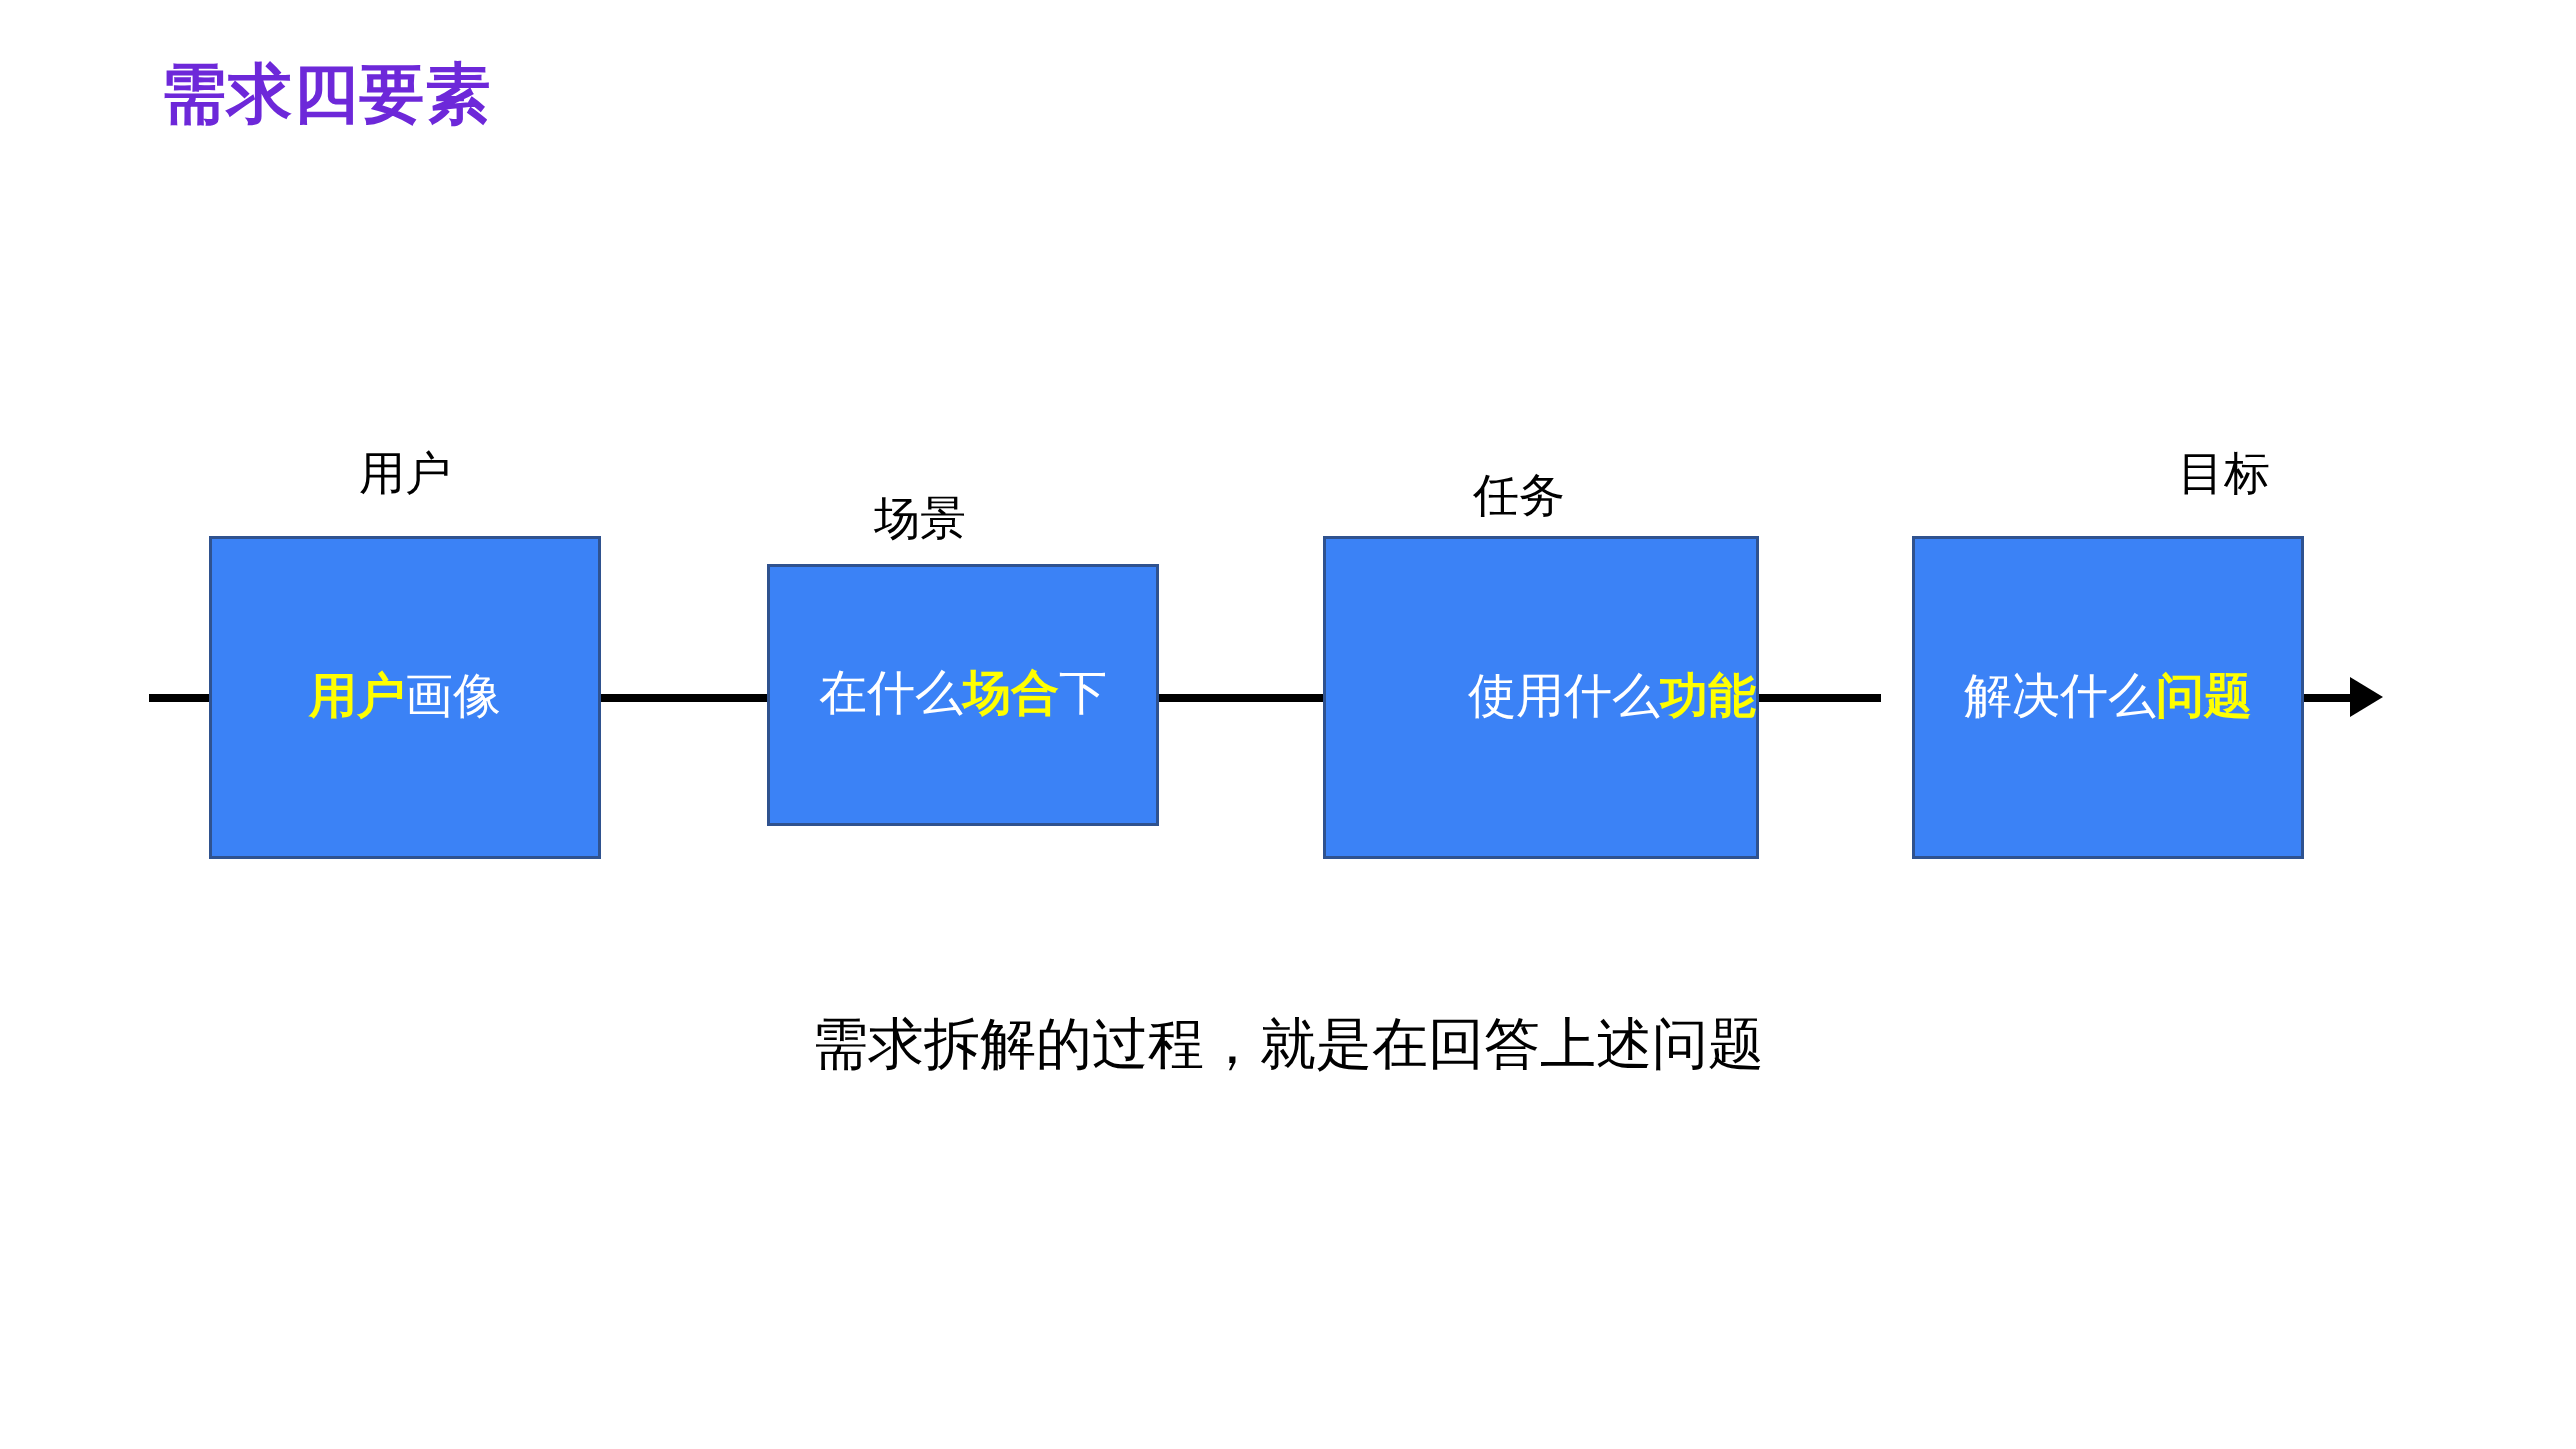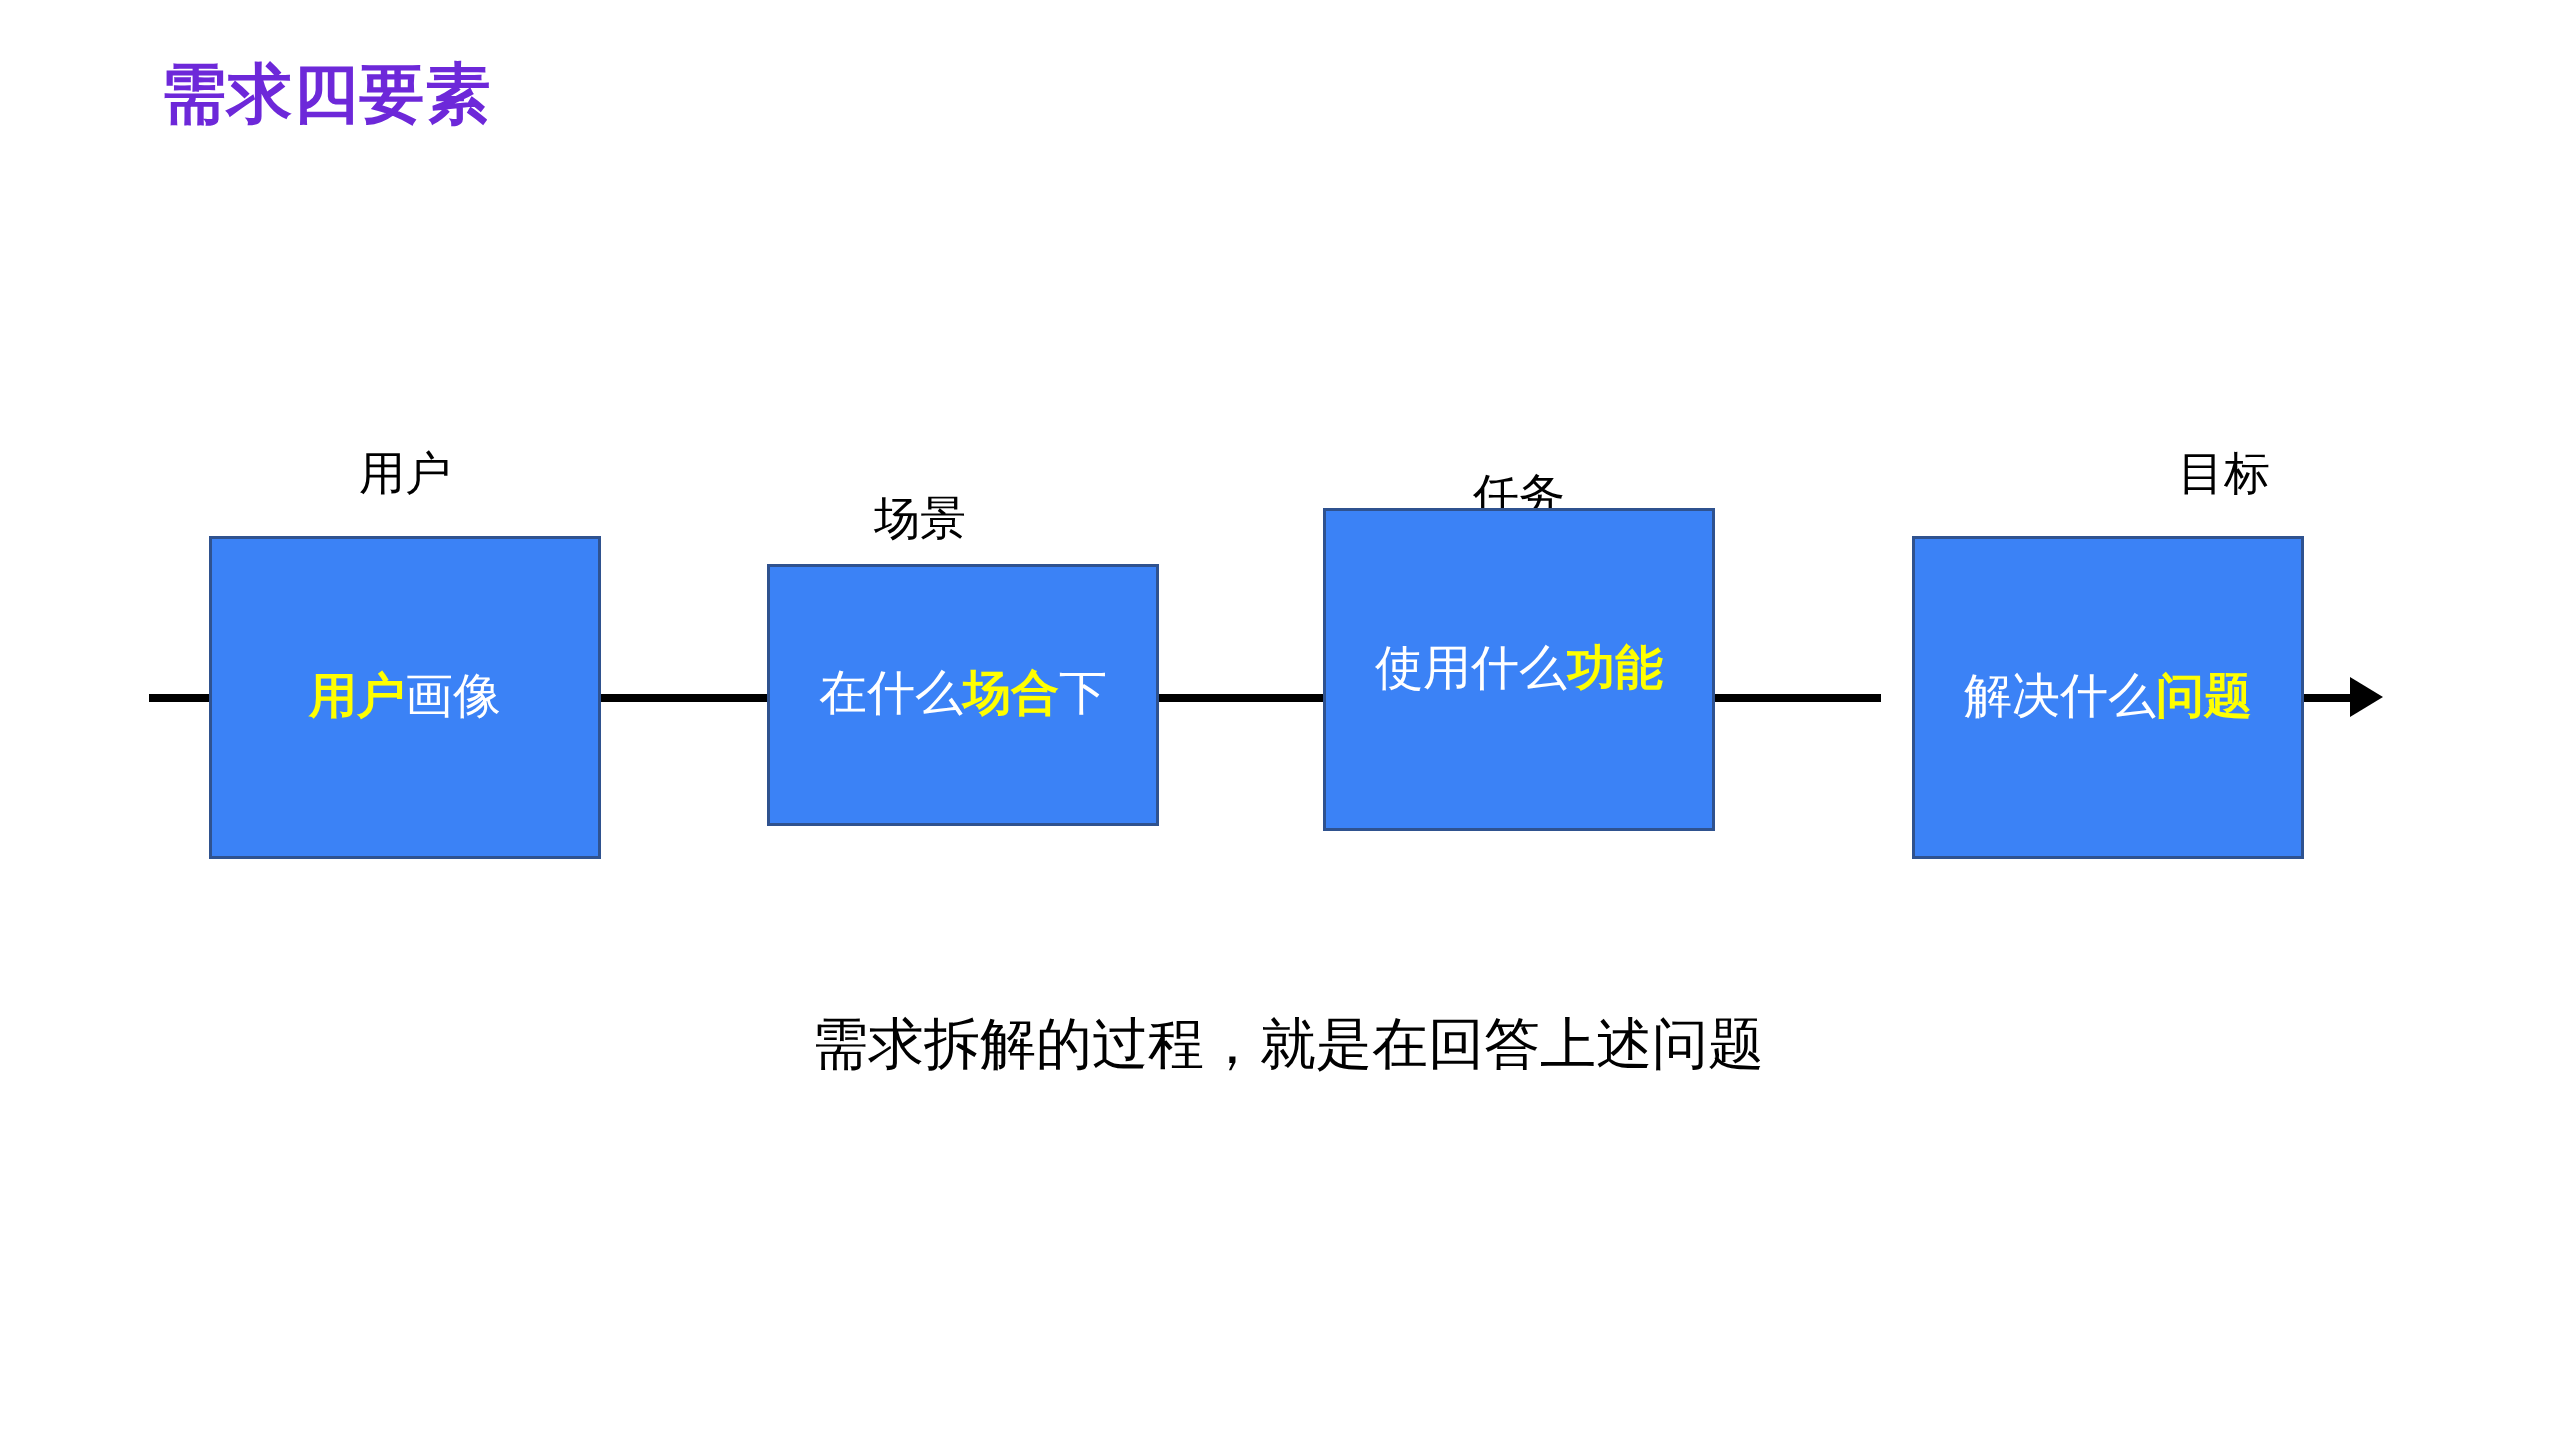--- a/index.html
+++ b/index.html
@@ -108,21 +108,21 @@
     <div class="node" style="left:209px; top:536px; width:392px; height:323px;">
       <div class="node-text"><span class="hl">用户</span><span>画像</span></div>
     </div>
 
     <div class="node-label" style="left:724px; top:450px; width:392px;margin-top:45px;">场景</div>
     <div class="node" style="left:767px; top:564px; width:392px; height:262px;">
       <div class="node-text"><span>在什么</span><span class="hl">场合</span><span>下</span></div>
     </div>
 
     <div class="node-label" style="left:1323px; top:450px; width:392px;margin-top:22px;">任务</div>
-    <div class="node" style="left:1323px; top:508px; width:392px; height:323px;">
+    <div class="node" style="left:1323px; top:536px; width:436px; height:323px;justify-content:flex-end;">
       <div class="node-text"><span>使用什么</span><span class="hl">功能</span></div>
     </div>
 
     <div class="node-label" style="left:1878px; top:450px; width:392px;text-align:right;">目标</div>
     <div class="node" style="left:1878px; top:536px; width:392px; height:323px;margin-left:34px;">
       <div class="node-text"><span>解决什么</span><span class="hl">问题</span></div>
     </div>
 
   </div>
 

